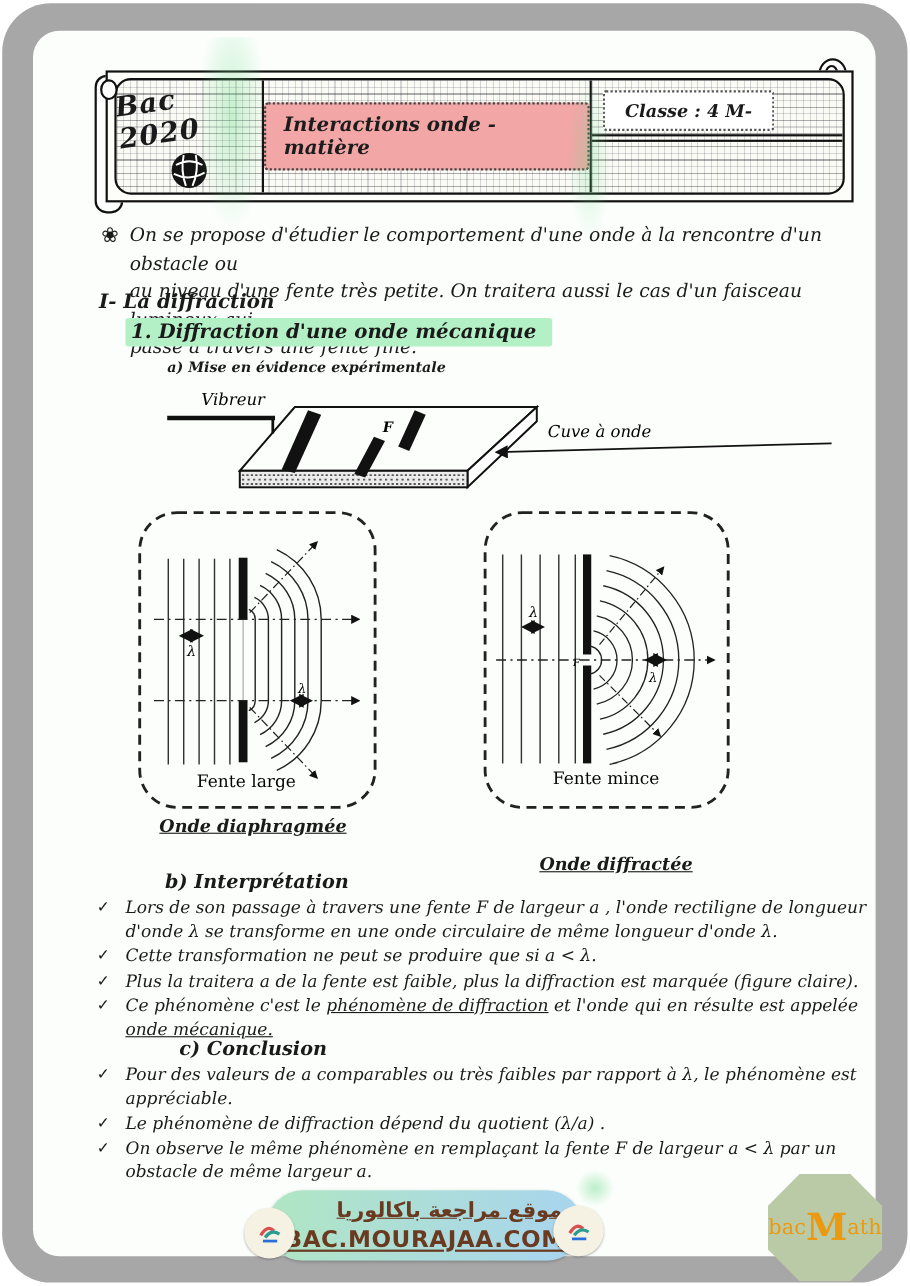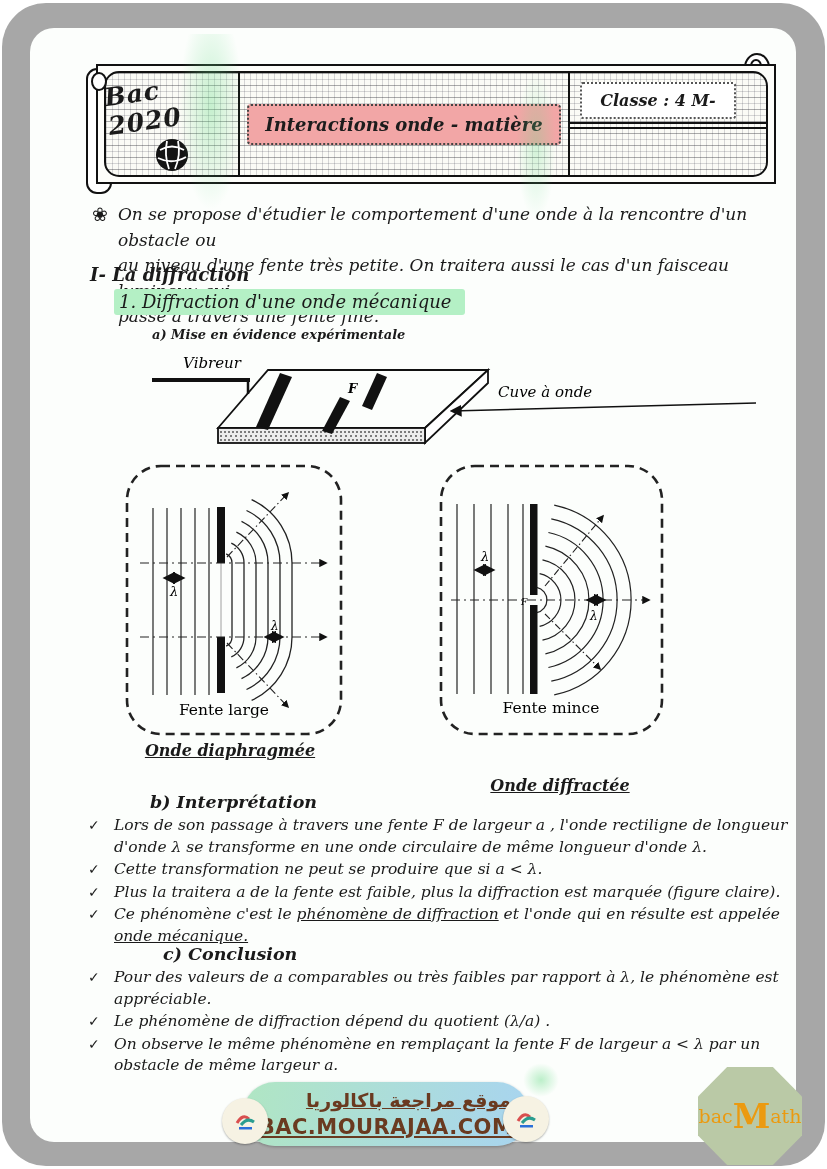--- a/index.html
+++ b/index.html
@@ -30,39 +30,39 @@
   .curl-in{position:absolute;left:750px;top:59px;width:8px;height:10px;border:2px solid #111;
         border-radius:50%;background:#fff;z-index:1;}
   .col-badge{width:132px;display:flex;flex-direction:column;align-items:center;
         justify-content:center;border-right:2.5px solid #111;}
   .badge-text{font-size:25px;font-weight:bold;font-style:italic;transform:rotate(-8deg);
         letter-spacing:1px;margin-bottom:2px;}
   .col-title{flex:1;display:flex;align-items:center;justify-content:center;
         border-right:2.5px solid #111;}
   .title-box{background:var(--title-bg,#f2a6a6);border:2px dotted #444;border-radius:4px;
         padding:8px 16px;font-size:18px;font-weight:bold;font-style:italic;color:#1c1c1c;}
-  .col-info{width:196px;position:relative;}
+  .col-info{width:228px;position:relative;}
   .info-box{position:absolute;background:#fff;border:2px dotted #555;border-radius:3px;
         font-style:italic;font-weight:bold;display:flex;align-items:center;justify-content:center;}
   .info-rule{position:absolute;left:0;right:0;height:2px;background:#111;}
   
   .stain{position:absolute;z-index:4;pointer-events:none;}
   .s1{left:178px;top:34px;width:66px;height:180px;
       background:radial-gradient(ellipse at 50% 40%, rgba(110,220,140,.38), rgba(110,220,140,0) 68%);}
   .s2{left:516px;top:70px;width:40px;height:150px;
       background:radial-gradient(ellipse, rgba(110,220,140,.30), rgba(110,220,140,0) 70%);}
   .s3{left:523px;top:1063px;width:36px;height:34px;
       background:radial-gradient(ellipse, rgba(110,220,140,.45), rgba(110,220,140,0) 70%);}
   
   .intro{left:92px;top:202px;width:700px;font-size:17px;line-height:25.5px;
          font-style:italic;display:flex;gap:10px;}
   .flower{font-size:19px;line-height:25px;font-style:normal;}
   .preline{white-space:pre-line;}
   .h1{left:90px;top:264px;font-size:18px;font-weight:bold;font-style:italic;}
-  .h11{left:114px;top:291px;font-size:18px;font-weight:normal;font-style:italic;}
+  .h11{left:114px;top:291px;font-size:18px;font-weight:bold;font-style:italic;}
   .hl{background:var(--highlight-green,#b4f0c5);padding:2px 14px 3px 5px;border-radius:3px;}
   .h11a{left:152px;top:327px;font-size:13px;font-weight:bold;font-style:italic;}
   .hsub{font-size:17.5px;font-weight:bold;font-style:italic;}
   .caption{font-size:16px;font-weight:bold;font-style:italic;text-decoration:underline;
            text-align:center;}
   .checklist{width:702px;}
   .chk-item{display:grid;grid-template-columns:26px 1fr;margin-bottom:1px;}
   .chk-mark{font-size:14px;font-style:normal;line-height:21.5px;}
   .chk-text{font-size:15.5px;font-style:italic;line-height:21.5px;}
   .u{text-decoration:underline;}

